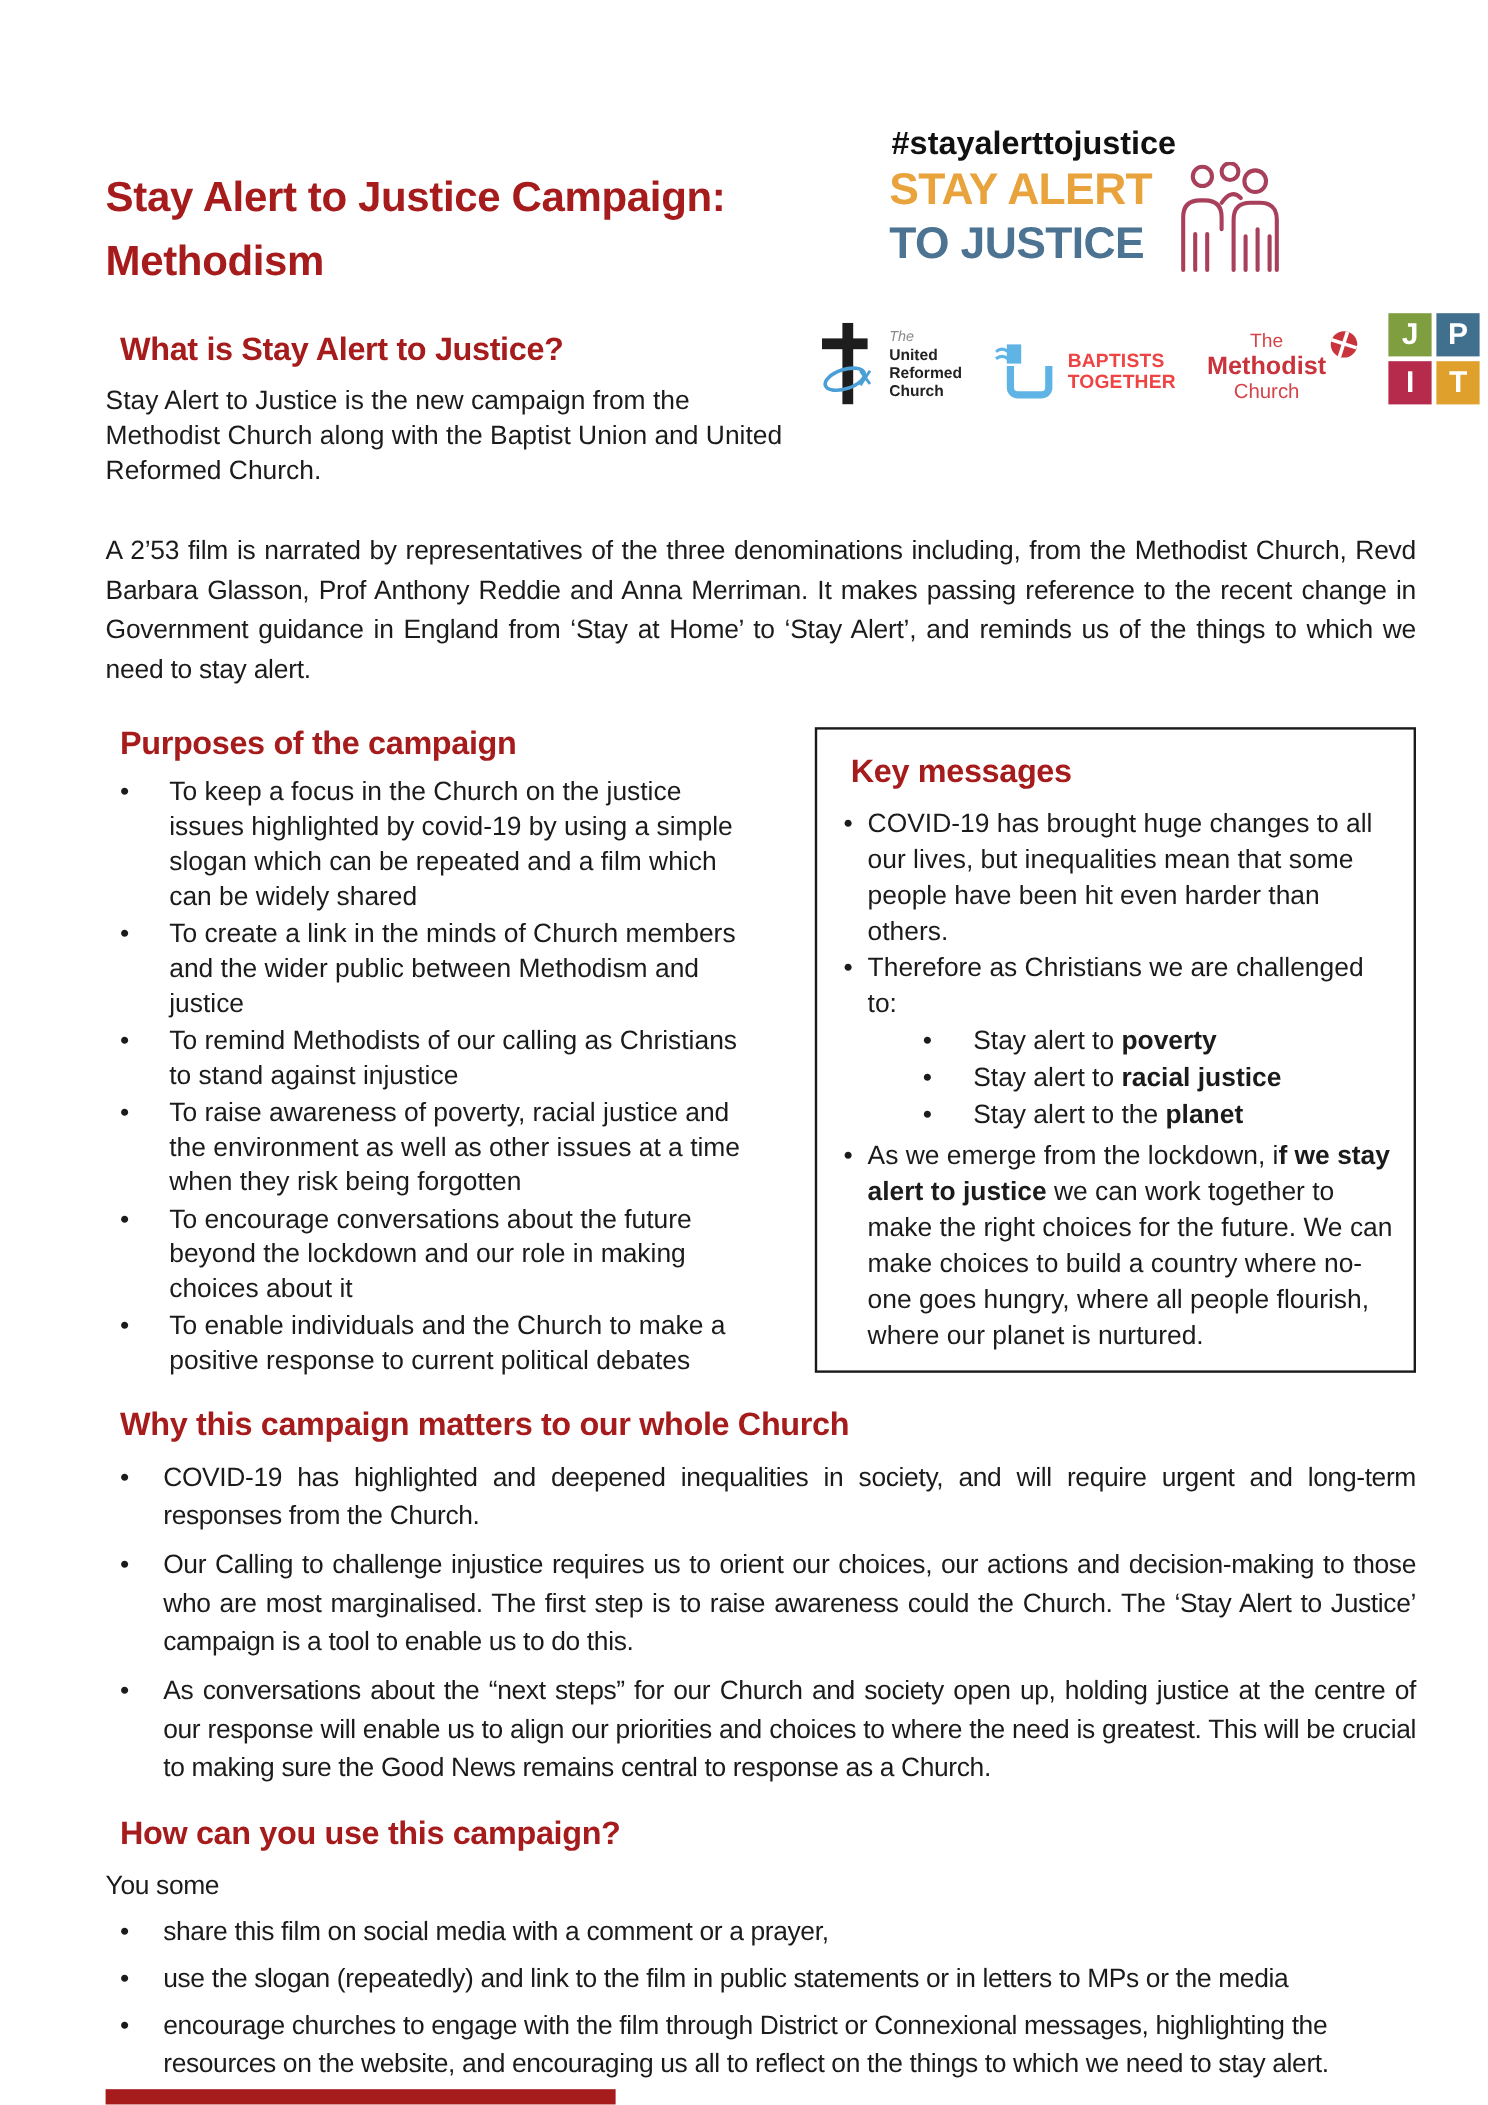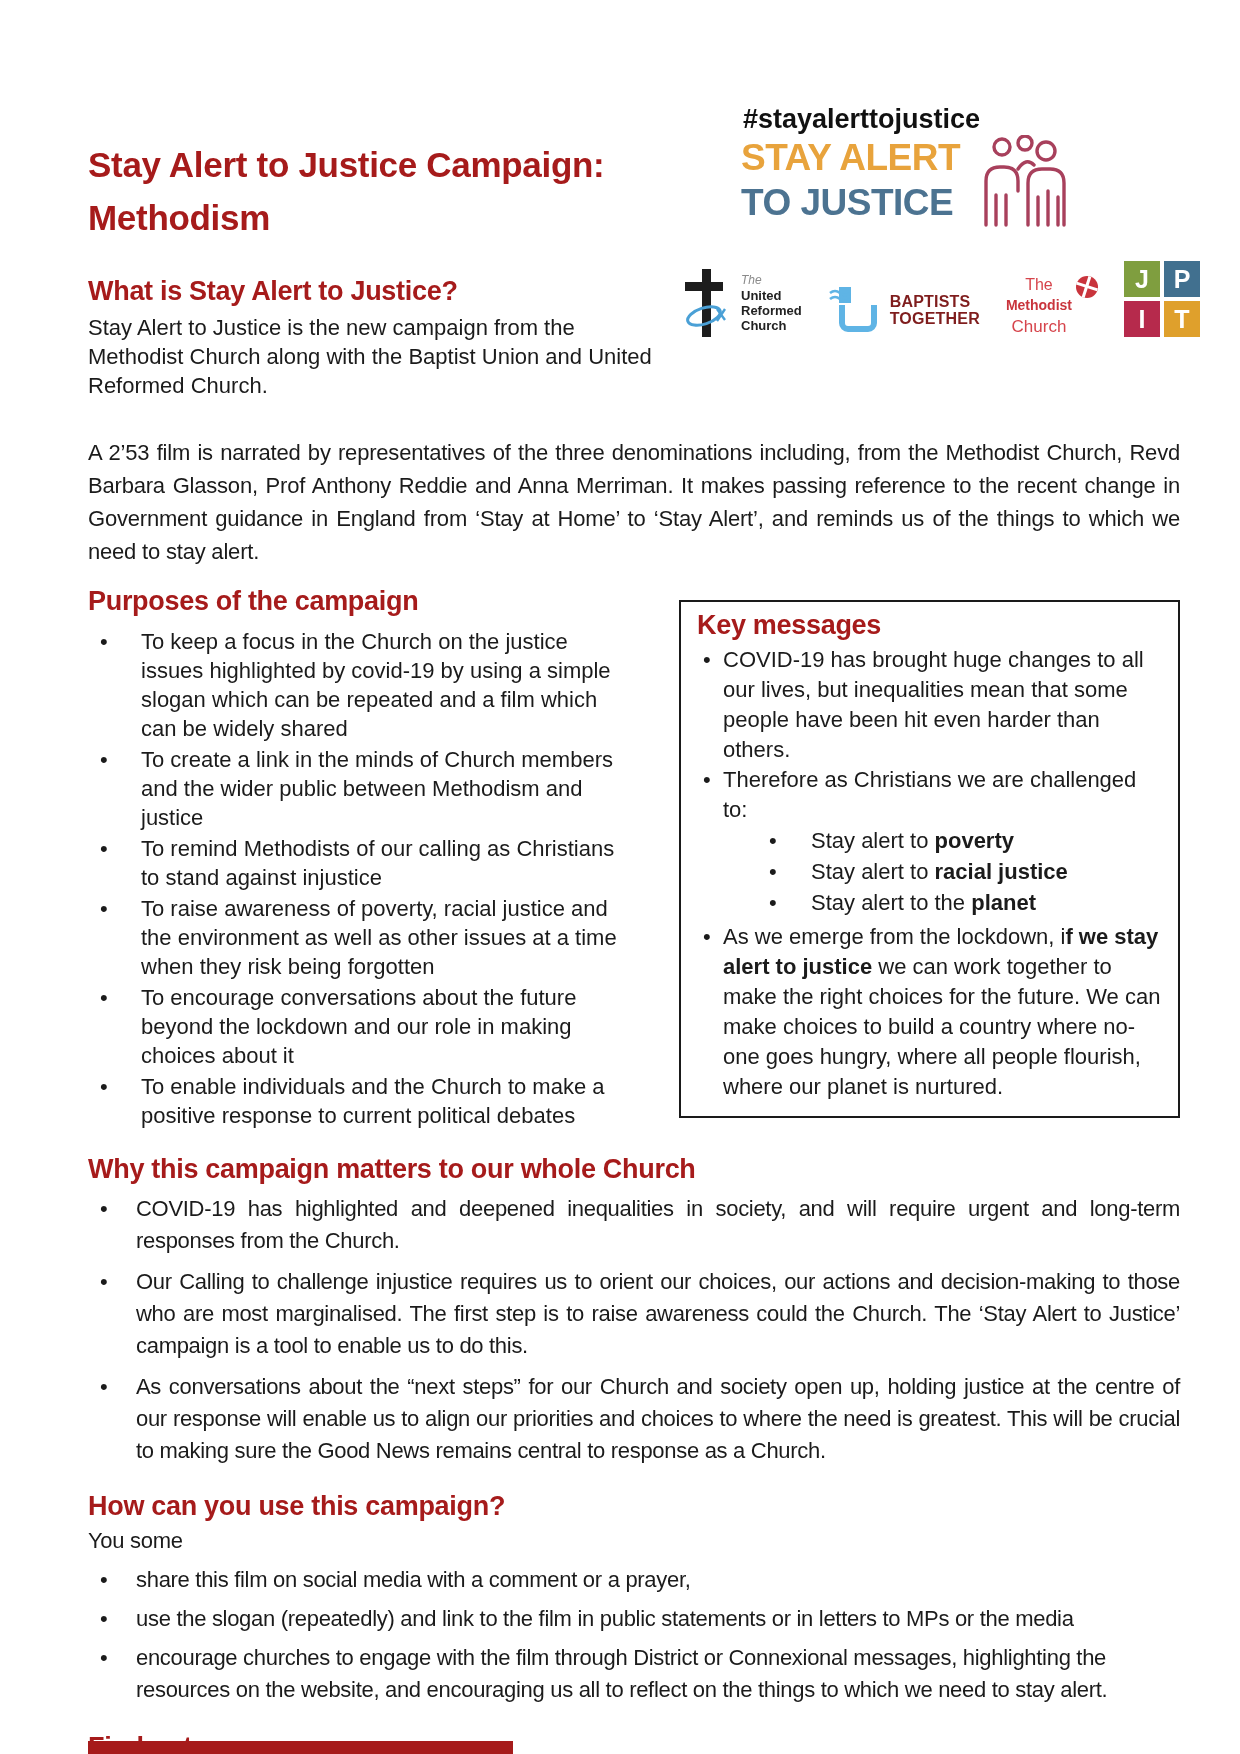--- a/index.html
+++ b/index.html
@@ -30,36 +30,36 @@
   .brand-row{display:flex;align-items:flex-start;margin-left:60px;}
   .brand-words{line-height:1;}
   .stay-alert{font-size:37px;font-weight:800;color:#e8a33c;letter-spacing:-0.5px;}
   .to-justice{font-size:37px;font-weight:800;color:#4c7391;letter-spacing:-0.5px;margin-top:8px;}
   .people-svg{margin-left:20px;margin-top:-4px;}
   
   .partners{display:flex;align-items:flex-end;margin:34px 0 0 0;gap:26px;}
   .plogo{display:flex;align-items:center;}
   .urc-text{margin-left:8px;font-size:13px;line-height:15px;font-weight:bold;color:#222;}
   .urc-the{font-weight:normal;color:#8a8a8a;font-style:italic;font-size:12px;}
-  .bt-text{margin-left:8px;font-size:16px;line-height:17px;font-weight:800;color:#7f1d1d;letter-spacing:0.2px;}
+  .bt-text{margin-left:8px;font-size:16px;line-height:17px;font-weight:800;color:#ef4444;letter-spacing:0.2px;}
   .meth-text{text-align:center;color:#d6444b;line-height:21px;position:relative;padding-right:26px;}
   .meth-the{font-size:16px;}
-  .meth-name{font-size:14px;font-weight:bold;color:#c9343c;}
+  .meth-name{font-size:21px;font-weight:bold;color:#c9343c;}
   .meth-church{font-size:17px;}
   .orb{position:absolute;right:0;top:2px;width:22px;height:22px;border-radius:50%;
        background:#c9343c;}
   .orb::before,.orb::after{content:"";position:absolute;background:#fff;}
   .orb::before{left:9px;top:0;width:3px;height:22px;transform:rotate(18deg);}
   .orb::after{top:9px;left:0;height:3px;width:22px;transform:rotate(18deg);}
   .jpit{display:grid;grid-template-columns:36px 36px;grid-template-rows:36px 36px;gap:4px;}
   .jpit div{display:flex;align-items:center;justify-content:center;
     color:#fff;font-size:25px;font-weight:800;font-family:"Liberation Sans",sans-serif;}
   
   h2.sec{
-    margin:0;font-size:27px;font-weight:bold;color:#a61b1b;letter-spacing:-0.3px;
+    margin:12px;font-size:27px;font-weight:bold;color:#a61b1b;letter-spacing:-0.3px;
   }
   p.body, li{font-size:22px;}
   .what-col h2{margin-top:32px;}
   .what-col p{margin:6px 0 0 0;line-height:29px;}
   .film-para{
     margin:36px 0 0 0;line-height:33px;text-align:justify;letter-spacing:-0.2px;
   }
   
   .two-col{display:flex;margin-top:18px;}
   .purposes{width:548px;flex:0 0 548px;}

